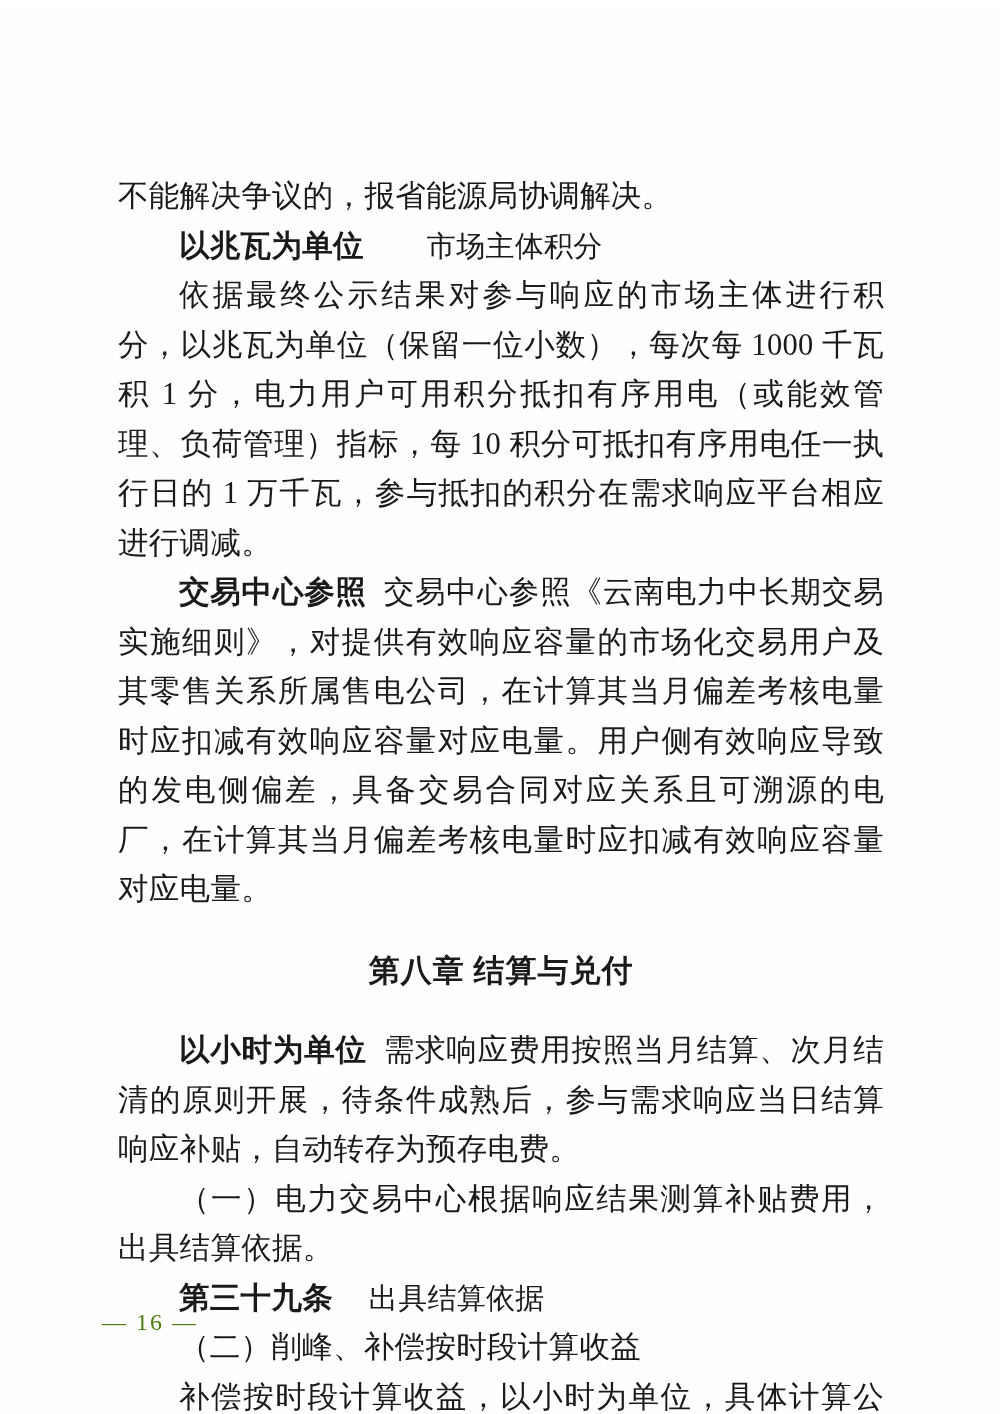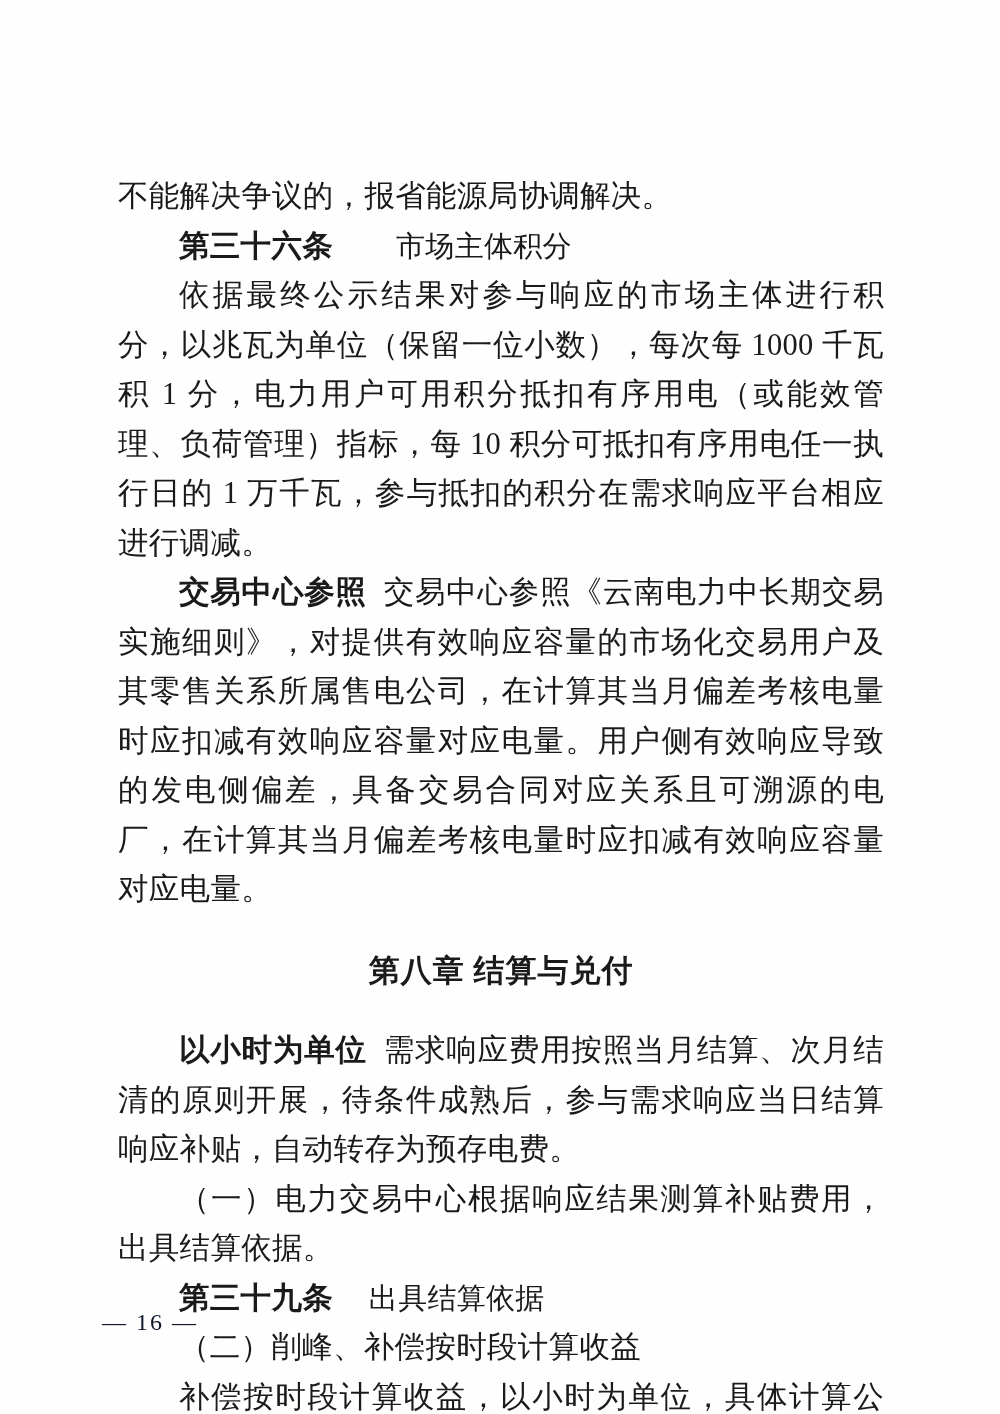--- a/index.html
+++ b/index.html
@@ -55,38 +55,38 @@
     font-weight: bold;
     letter-spacing: 1px;
   }
   .footer {
     position: absolute;
     left: 0;
     top: 1305px;
     width: 1000px;
     text-align: center;
     font-size: 24px;
-    color: #0f172a;
+    color: #4d7c0f;
     letter-spacing: 2px;
   }
   .footer-inner {
     display: inline-block;
     margin-left: -700px;
   }
 </style>
 </head>
 <body>
 
 <div class="page">
   <div class="content">
 
     <p class="para">不能解决争议的，报省能源局协调解决。</p>
 
     <p class="para indent">
-      <span class="article-head">第三十六条</span>
+      <span class="article-head">以兆瓦为单位</span>
       <span class="article-title">&nbsp;&nbsp;</span><span class="article-title">市场主体积分</span>
     </p>
 
     <p class="para indent">依据最终公示结果对参与响应的市场主体进行积分，以兆瓦为单位（保留一位小数），每次每 1000 千瓦积 1 分，电力用户可用积分抵扣有序用电（或能效管理、负荷管理）指标，每 10 积分可抵扣有序用电任一执行日的 1 万千瓦，参与抵扣的积分在需求响应平台相应进行调减。</p>
 
     <p class="para indent">
       <span class="article-head">交易中心参照</span><span>&nbsp;&nbsp;</span><span>交易中心参照《云南电力中长期交易实施细则》，对提供有效响应容量的市场化交易用户及其零售关系所属售电公司，在计算其当月偏差考核电量时应扣减有效响应容量对应电量。用户侧有效响应导致的发电侧偏差，具备交易合同对应关系且可溯源的电厂，在计算其当月偏差考核电量时应扣减有效响应容量对应电量。</span>
     </p>
 
     <p class="chapter">第八章 结算与兑付</p>

